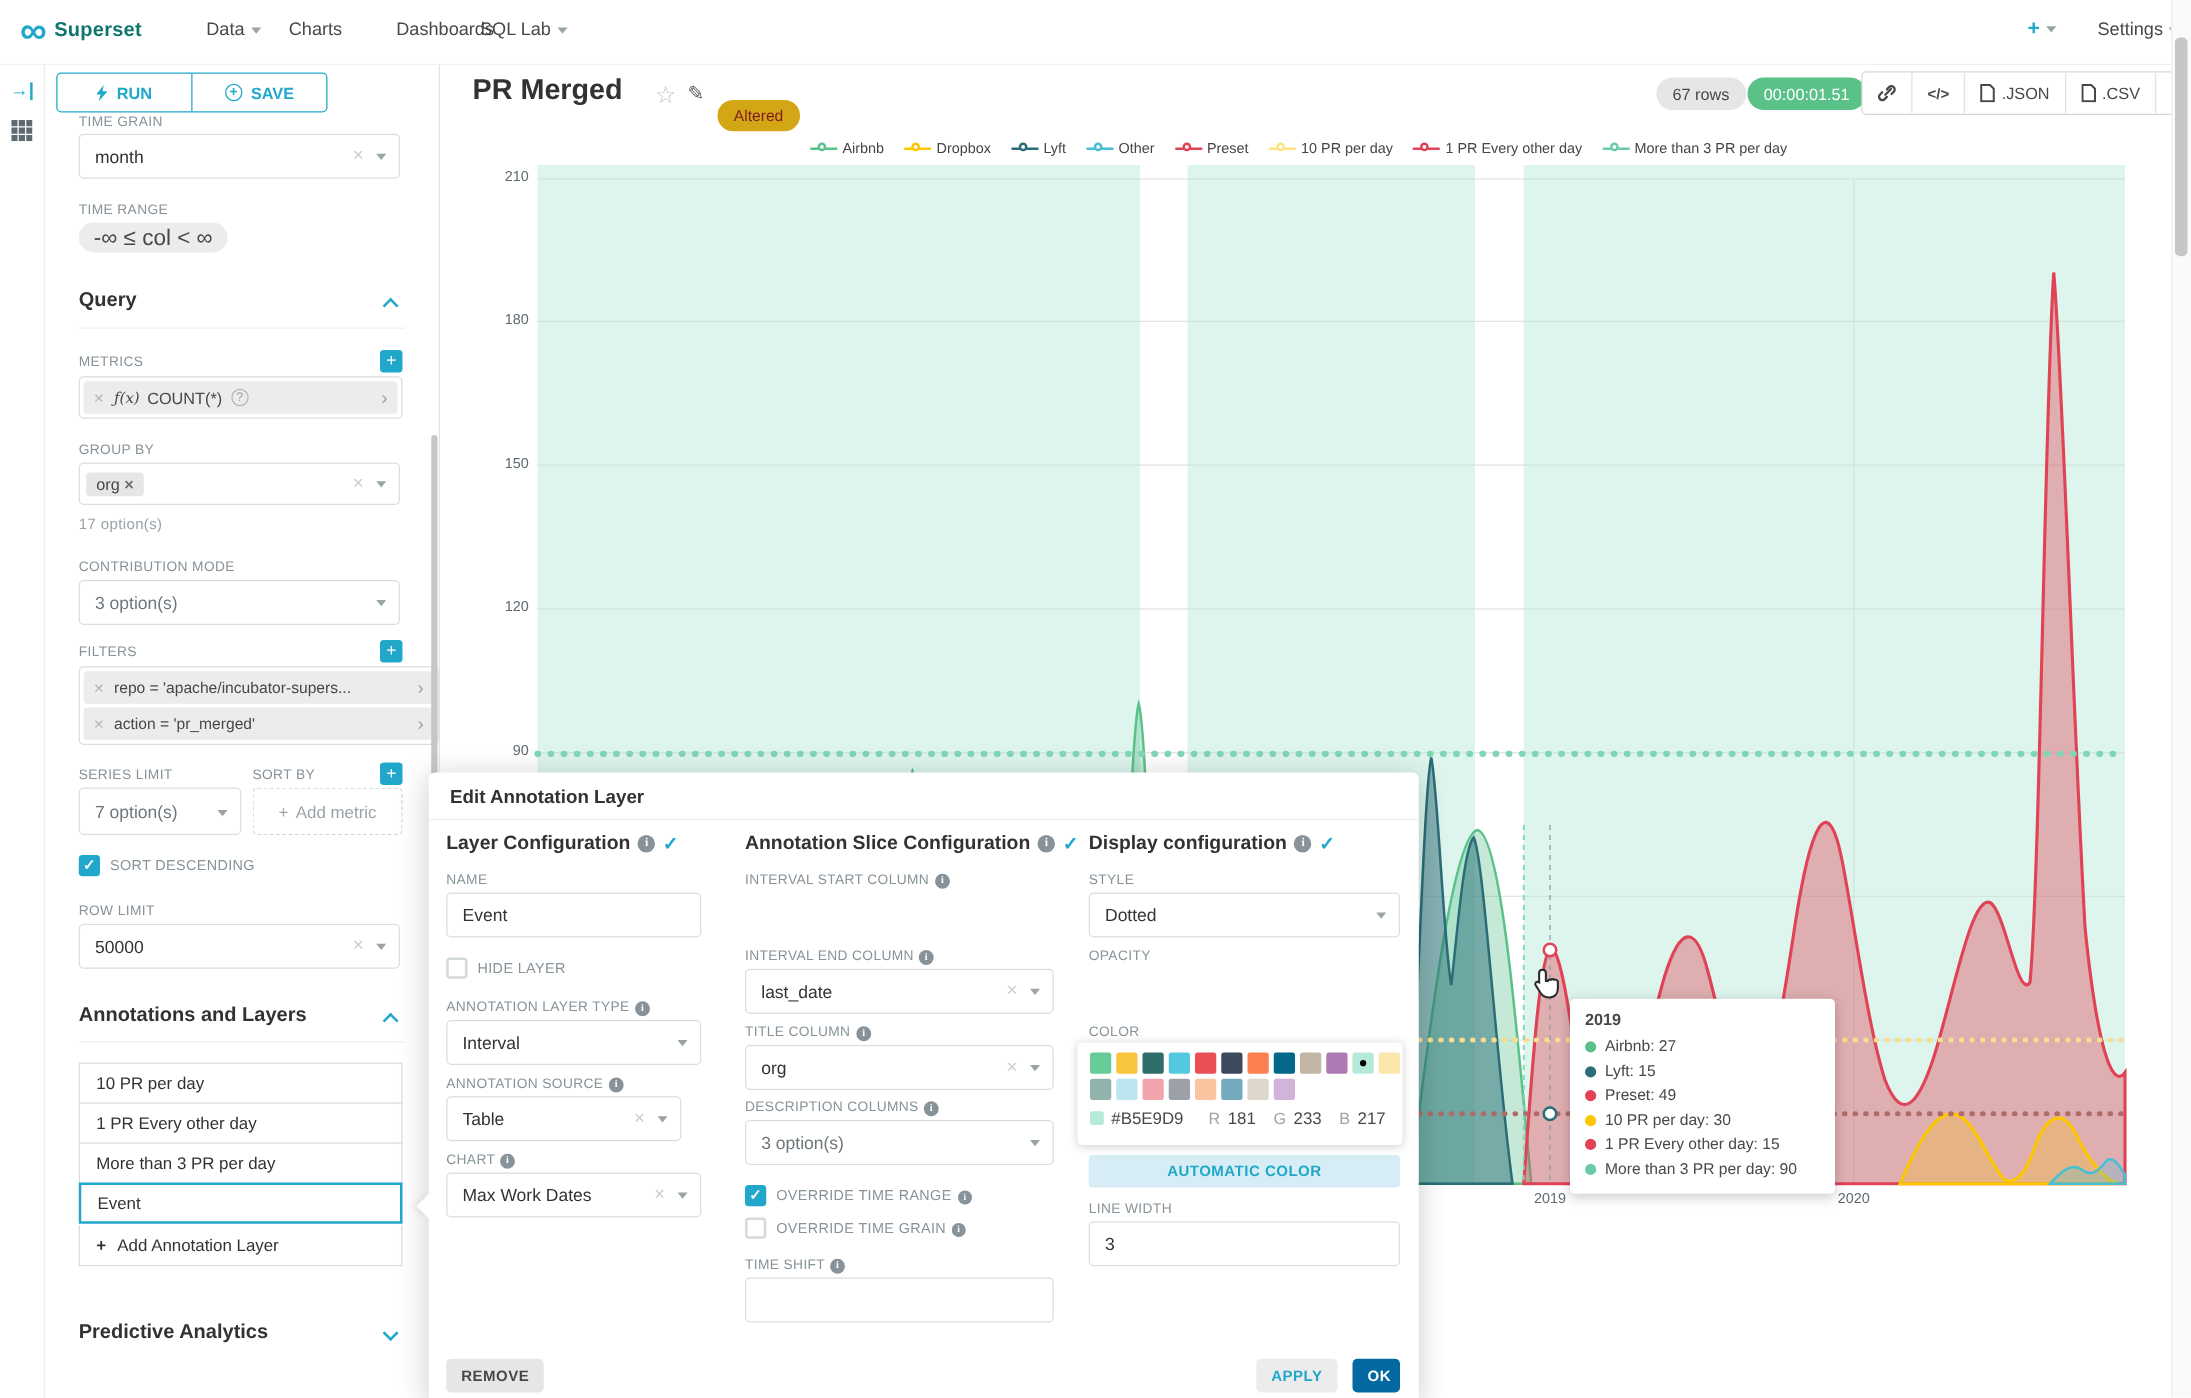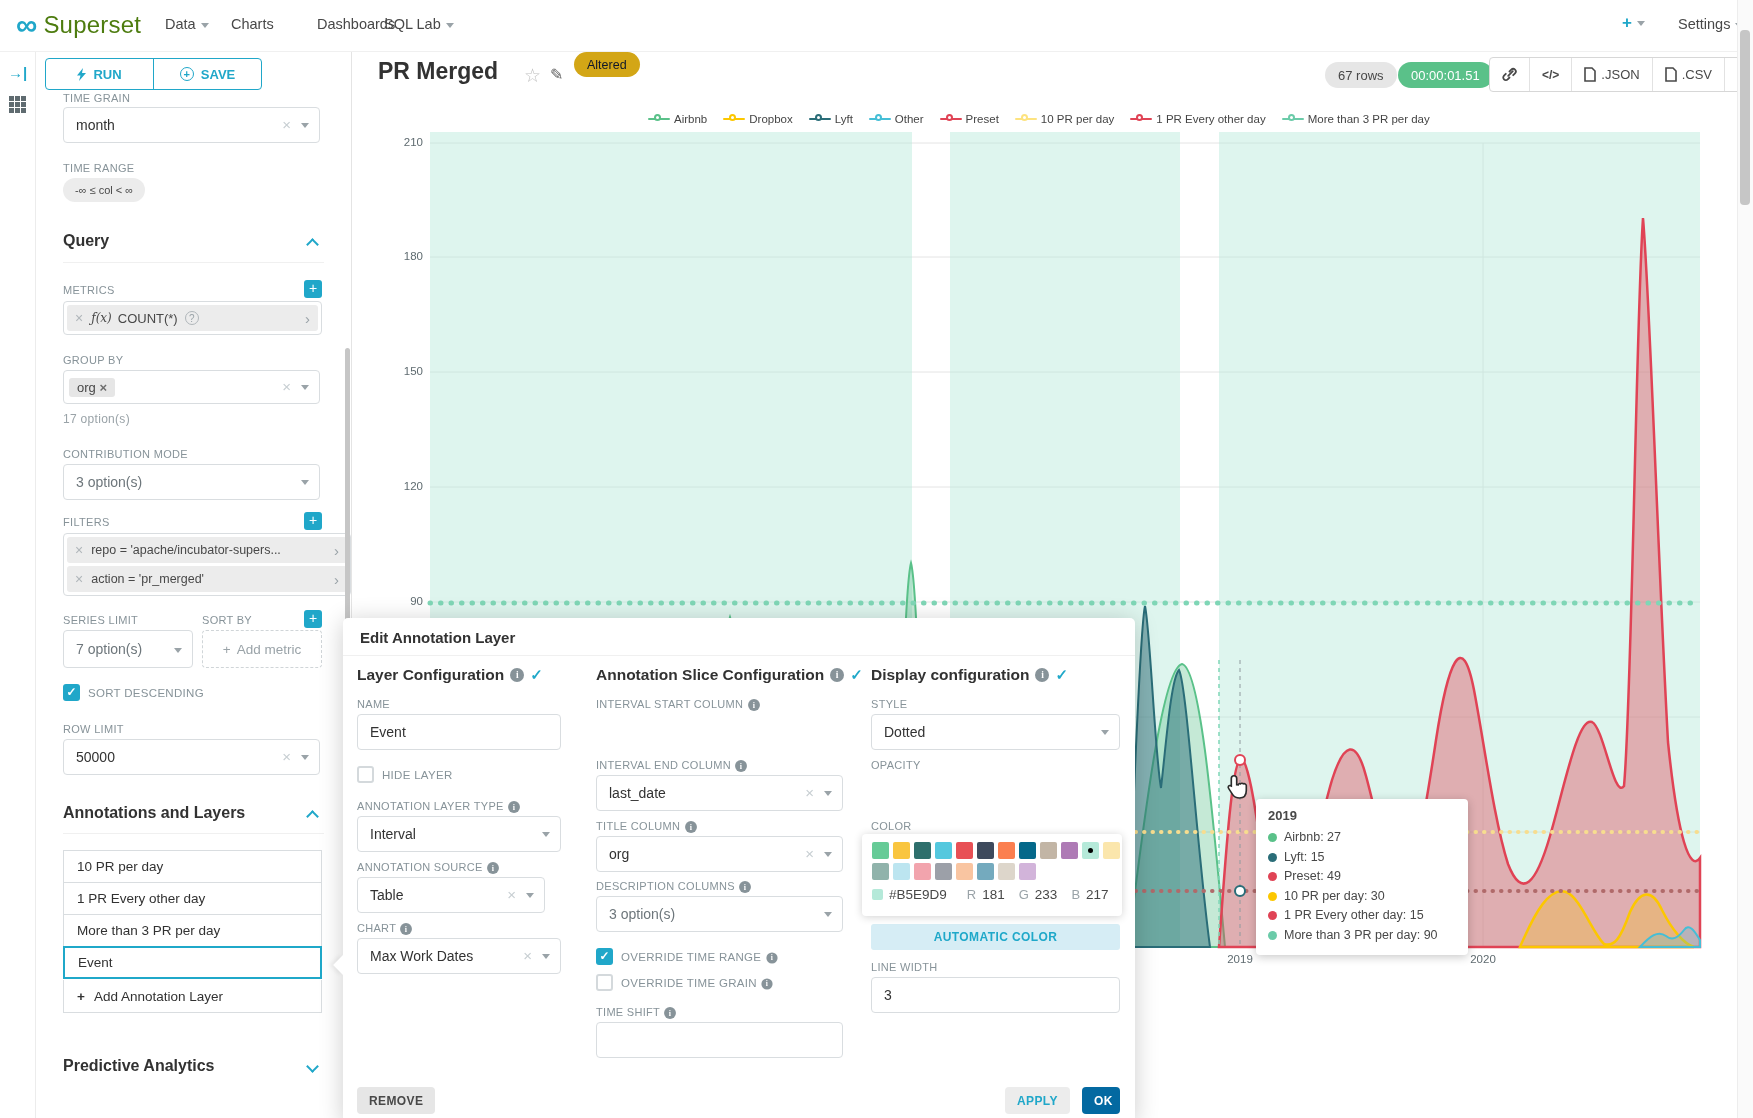--- a/index.html
+++ b/index.html
@@ -5,21 +5,21 @@
   * { margin:0; padding:0; box-sizing:border-box; }
   html,body { width:1753px; height:1118px; overflow:hidden; background:#fff;
     font-family:"Liberation Sans", sans-serif; color:#323232; }
   .abs { position:absolute; }
 
   
   #navbar { position:absolute; left:0; top:0; width:1753px; height:52px; background:#fff;
     border-bottom:1px solid #f0f0f0; z-index:20; }
   .brand { position:absolute; left:16px; top:11px; display:flex; align-items:center; gap:6px; }
   .logo-mark { font-size:30px; font-weight:700; color:#20A7C9; line-height:28px; }
-  .brand-name { font-size:24px; font-weight:400; color:#4d7c0f; letter-spacing:.2px; }
+  .brand-name { font-size:16px; font-weight:700; color:#0f766e; letter-spacing:.2px; }
   .nav-item { position:absolute; top:16px; font-size:14.5px; color:#484848; cursor:pointer; }
   .caret { display:inline-block; width:0; height:0; border-left:4px solid transparent;
     border-right:4px solid transparent; border-top:5px solid #9aa3a8; vertical-align:middle; margin-left:5px; }
 
   
   #rail { position:absolute; left:0; top:52px; width:36px; height:1066px; background:#fff;
     border-right:1px solid #ececec; z-index:15; }
 
   
   #sidebar { position:absolute; left:36px; top:52px; width:316px; height:1066px; background:#fff;
@@ -212,21 +212,21 @@
   </div>
 
   <div class="lbl" style="left:27px;top:40px">TIME GRAIN</div>
   <div class="sel" style="left:27px;top:55px;width:257px">
     <span>month</span>
     <span class="clear-x"></span>
       <span class="caret"></span>
   </div>
 
   <div class="lbl" style="left:27px;top:110px">TIME RANGE</div>
-  <div class="abs pill" style="left:27px;top:126px;height:24px;background:#ececec;padding:0 12px;font-size:11px;color:#484848;cursor:pointer">-∞ ≤ col &lt; ∞</div>
+  <div class="abs pill" style="left:27px;top:126px;height:24px;background:#ececec;padding:0 12px;font-size:18px;color:#484848;cursor:pointer">-∞ ≤ col &lt; ∞</div>
 
   <div class="sec-title" style="left:27px;top:180px">Query</div>
   <div class="chev up" style="left:272px;top:188px"></div>
   <div class="divider" style="top:210px"></div>
 
   <div class="lbl" style="left:27px;top:232px">METRICS</div>
   <div class="plus-btn" style="left:268px;top:228px"></div>
   <div class="chip-box" style="left:27px;top:249px;width:259px">
     <div class="chip">
       <span class="x"></span>
@@ -304,21 +304,21 @@
   <div class="sec-title" style="left:27px;top:1005px">Predictive Analytics</div>
   <div class="chev down" style="left:272px;top:1010px"></div>
 
   <div class="sb-thumb" style="left:309px;top:296px;width:5px;height:416px"></div>
 </aside>
 
 <div id="main-head">
   <div class="abs" style="left:26px;top:6px;font-size:23px;font-weight:600;color:#323232">PR Merged</div>
   <div class="abs" style="left:172px;top:12px;font-size:19px;color:#bfbfbf;cursor:pointer">☆</div>
   <div class="abs" style="left:198px;top:13px;font-size:16px;color:#5f5f5f;cursor:pointer">✎</div>
-  <div class="abs pill" style="left:222px;top:0;height:25px;background:#D3A616;color:#0f172a;font-size:12.5px;padding:0 13px">Altered</div>
+  <div class="abs pill" style="left:222px;top:28px;height:25px;background:#D3A616;color:#7f1d1d;font-size:12.5px;padding:0 13px">Altered</div>
 
   <div class="abs pill" style="left:973px;top:10px;height:26px;background:#e6e6e6;color:#484848;font-size:13px;padding:0 13px">67 rows</div>
   <div class="abs pill" style="left:1046px;top:10px;height:26px;background:#5AC189;color:#fff;font-size:13px;padding:0 13px">00:00:01.51</div>
 
   <div class="btn-group" style="left:1137px;top:5px">
     <div class="btn-cell">
       <svg width="15" height="15" viewBox="0 0 15 15">
         <g stroke="#484848" stroke-width="1.8" fill="none" stroke-linecap="round">
           <path d="M6.2,8.8 L10.8,4.2"></path>
           <path d="M7.5,4.5 L9.3,2.7 a2.6,2.6 0 0 1 3.7,3.7 L11.2,8.2"></path>

